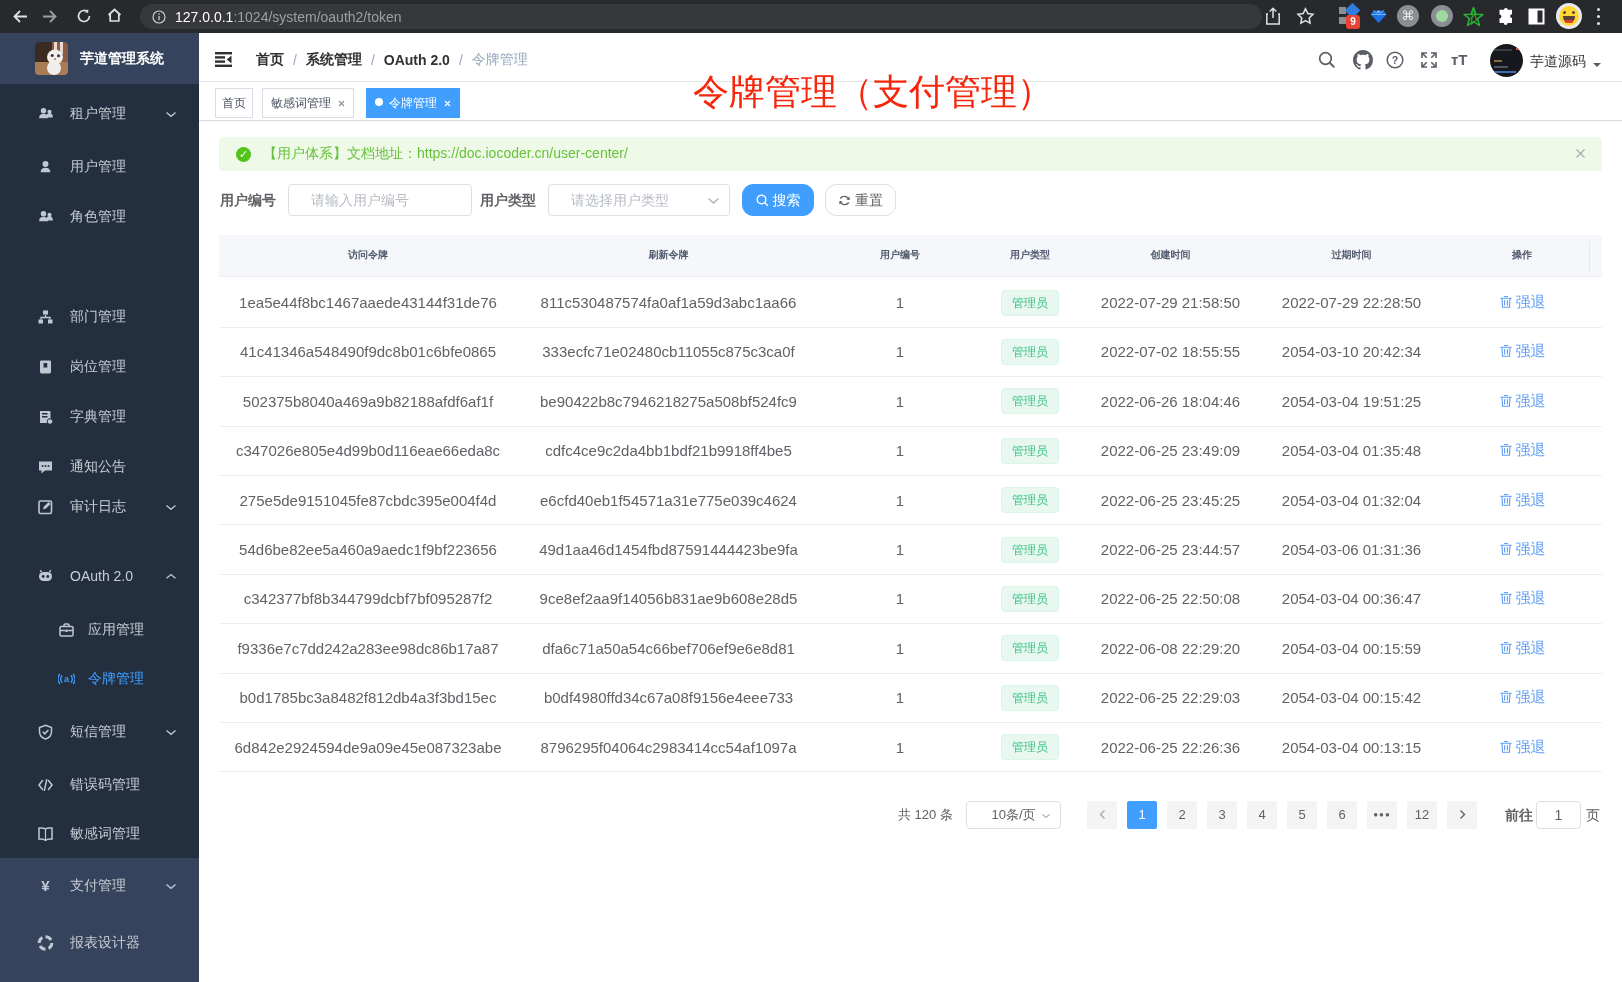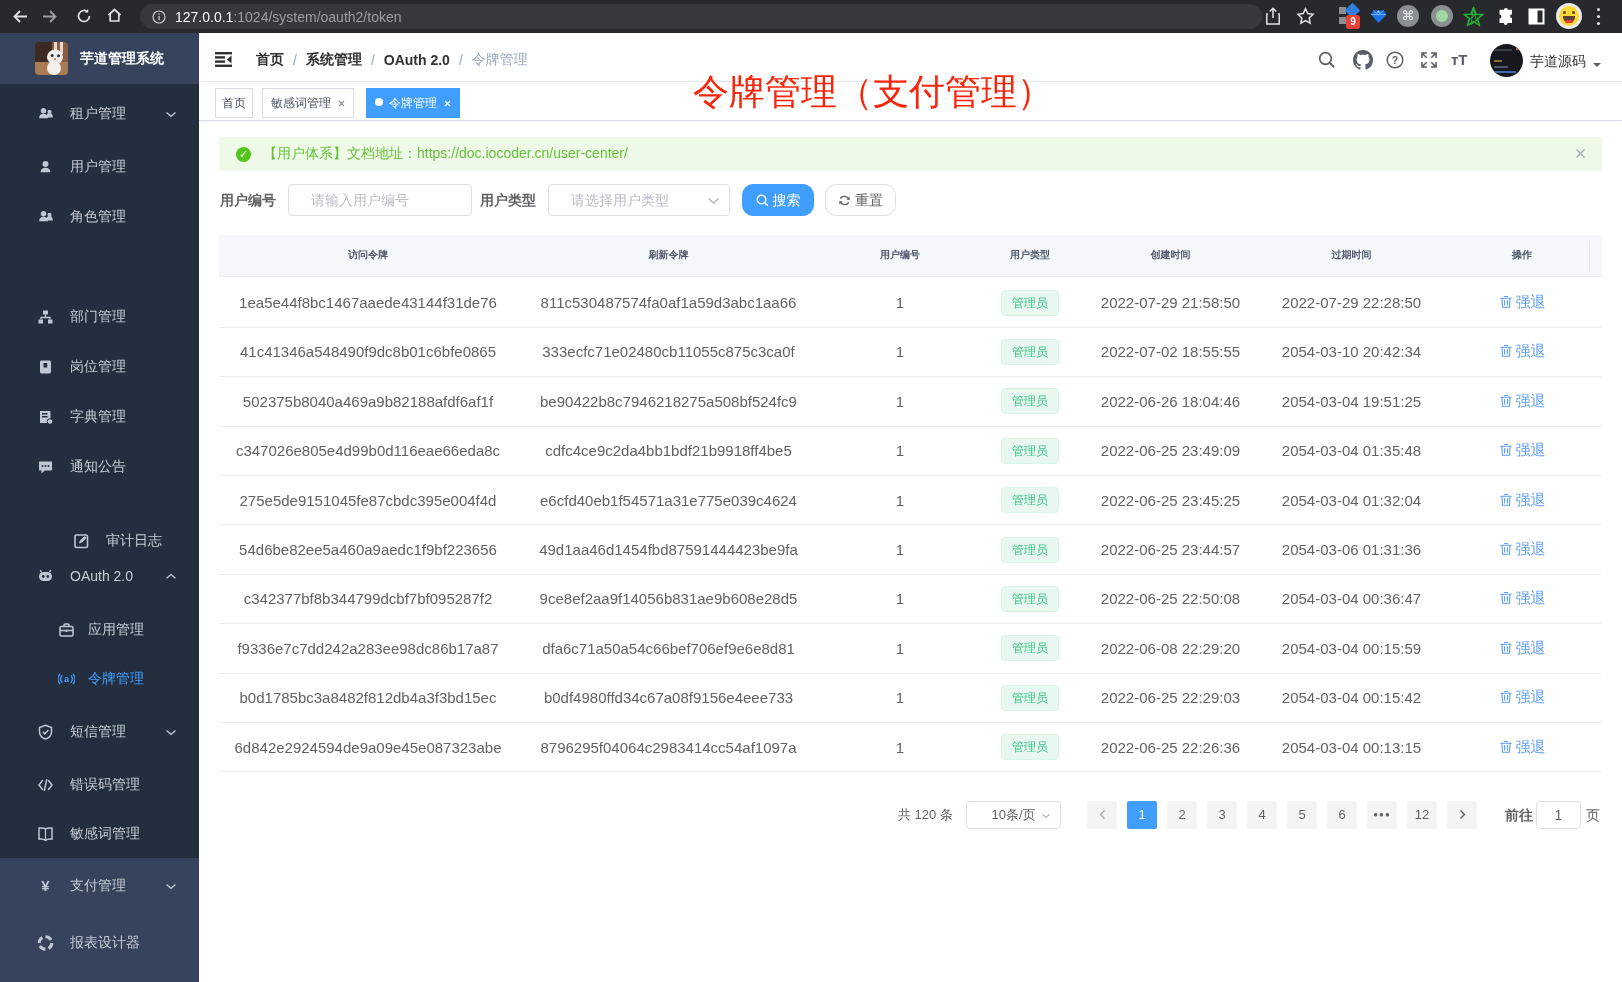--- a/index.html
+++ b/index.html
@@ -216,21 +216,21 @@
       </div>
     <div class="menu-item" style="top:408.5px;">
         <svg class="mi" width="17" height="17" viewBox="0 0 17 17">
           <path d="M2 3h13v9H8l-3.5 3v-3H2z" fill="#bfc7d2"></path>
           <circle cx="5.5" cy="7.5" r="1" fill="#232f3f"></circle>
           <circle cx="8.5" cy="7.5" r="1" fill="#232f3f"></circle>
           <circle cx="11.5" cy="7.5" r="1" fill="#232f3f"></circle>
         </svg>
         <span class="mt">通知公告</span>
       </div>
-    <div class="menu-item" style="top:483px;margin-left:36px;">
+    <div class="menu-item" style="top:449px;">
         <svg class="mi" width="17" height="17" viewBox="0 0 17 17">
           <rect x="2" y="2.5" width="12.5" height="12.5" rx="1.5" fill="none" stroke="#bfc7d2" stroke-width="1.6"></rect>
           <path d="M6 11l1-3 4.6-4.6 2 2L9 10l-3 1z" fill="#bfc7d2"></path>
         </svg>
         <span class="mt">审计日志</span>
         <svg class="arr" width="12" height="11" viewBox="0 0 12 11">
           <path d="M1.5 3.5l4.5 3.8 4.5-3.8" stroke="#bfc7d2" stroke-width="1.3" fill="none"></path>
         </svg>
       </div>
     <div class="menu-item" style="top:517.5px;">

